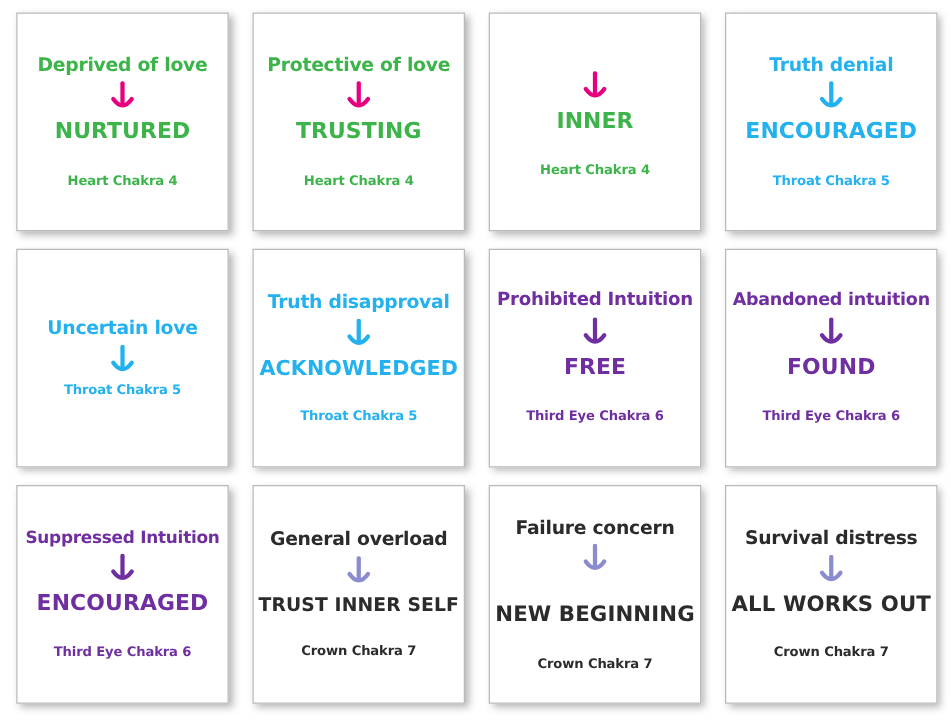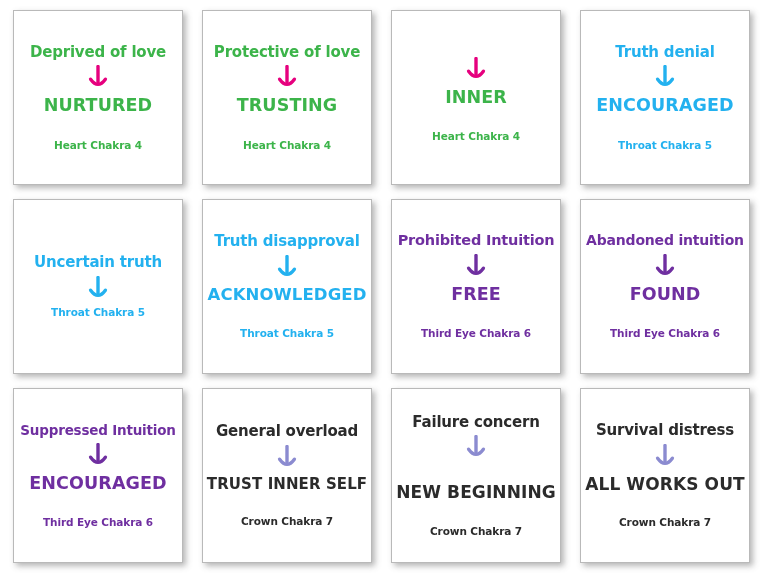--- a/index.html
+++ b/index.html
@@ -142,21 +142,21 @@
         <span class="arrow"><svg width="22" height="27" viewBox="0 0 22 27" aria-hidden="true">
             <path d="M11 1.5 L11 17.5" stroke="#23b1ef" stroke-width="3.4" stroke-linecap="round" fill="none"></path>
             <path d="M3.6 14.2 Q11 24.5 18.4 14.2" stroke="#23b1ef" stroke-width="3.4" stroke-linecap="round" stroke-linejoin="round" fill="none"></path>
           </svg></span>
         <div class="solution">ENCOURAGED</div>
         <div class="chakra">Throat Chakra 5</div>
       </div>
     </div>
     <div class="card theme-blue">
       <div class="card-inner">
-        <div class="problem">Uncertain truth</div>
+        <div class="problem">Uncertain love</div>
         <span class="arrow"><svg width="22" height="27" viewBox="0 0 22 27" aria-hidden="true">
             <path d="M11 1.5 L11 17.5" stroke="#23b1ef" stroke-width="3.4" stroke-linecap="round" fill="none"></path>
             <path d="M3.6 14.2 Q11 24.5 18.4 14.2" stroke="#23b1ef" stroke-width="3.4" stroke-linecap="round" stroke-linejoin="round" fill="none"></path>
           </svg></span>
         <div class="chakra">Throat Chakra 5</div>
       </div>
     </div>
     <div class="card theme-blue">
       <div class="card-inner">
         <div class="problem">Truth disapproval</div>

